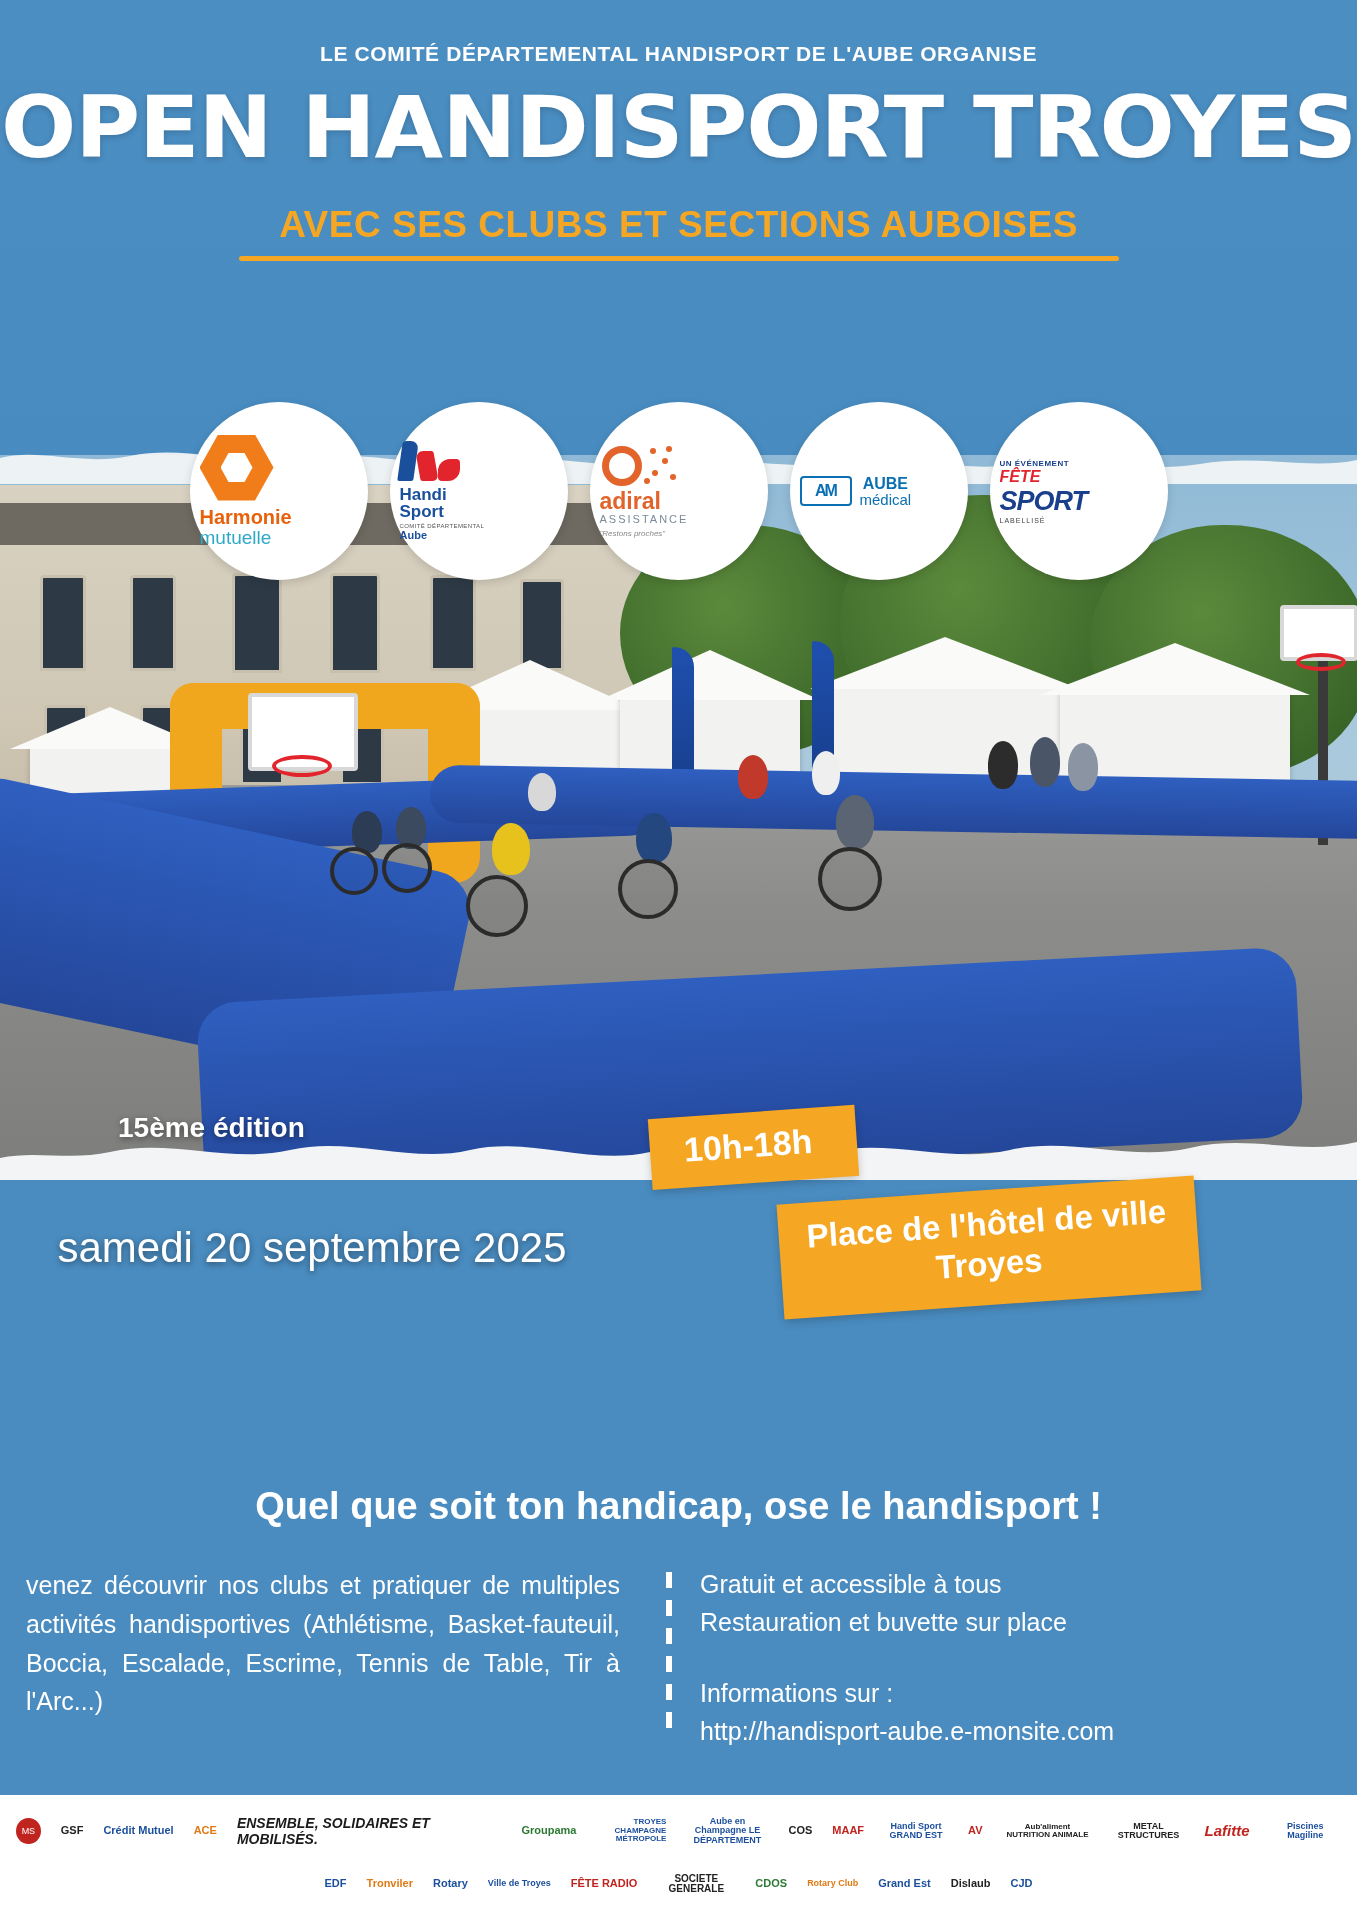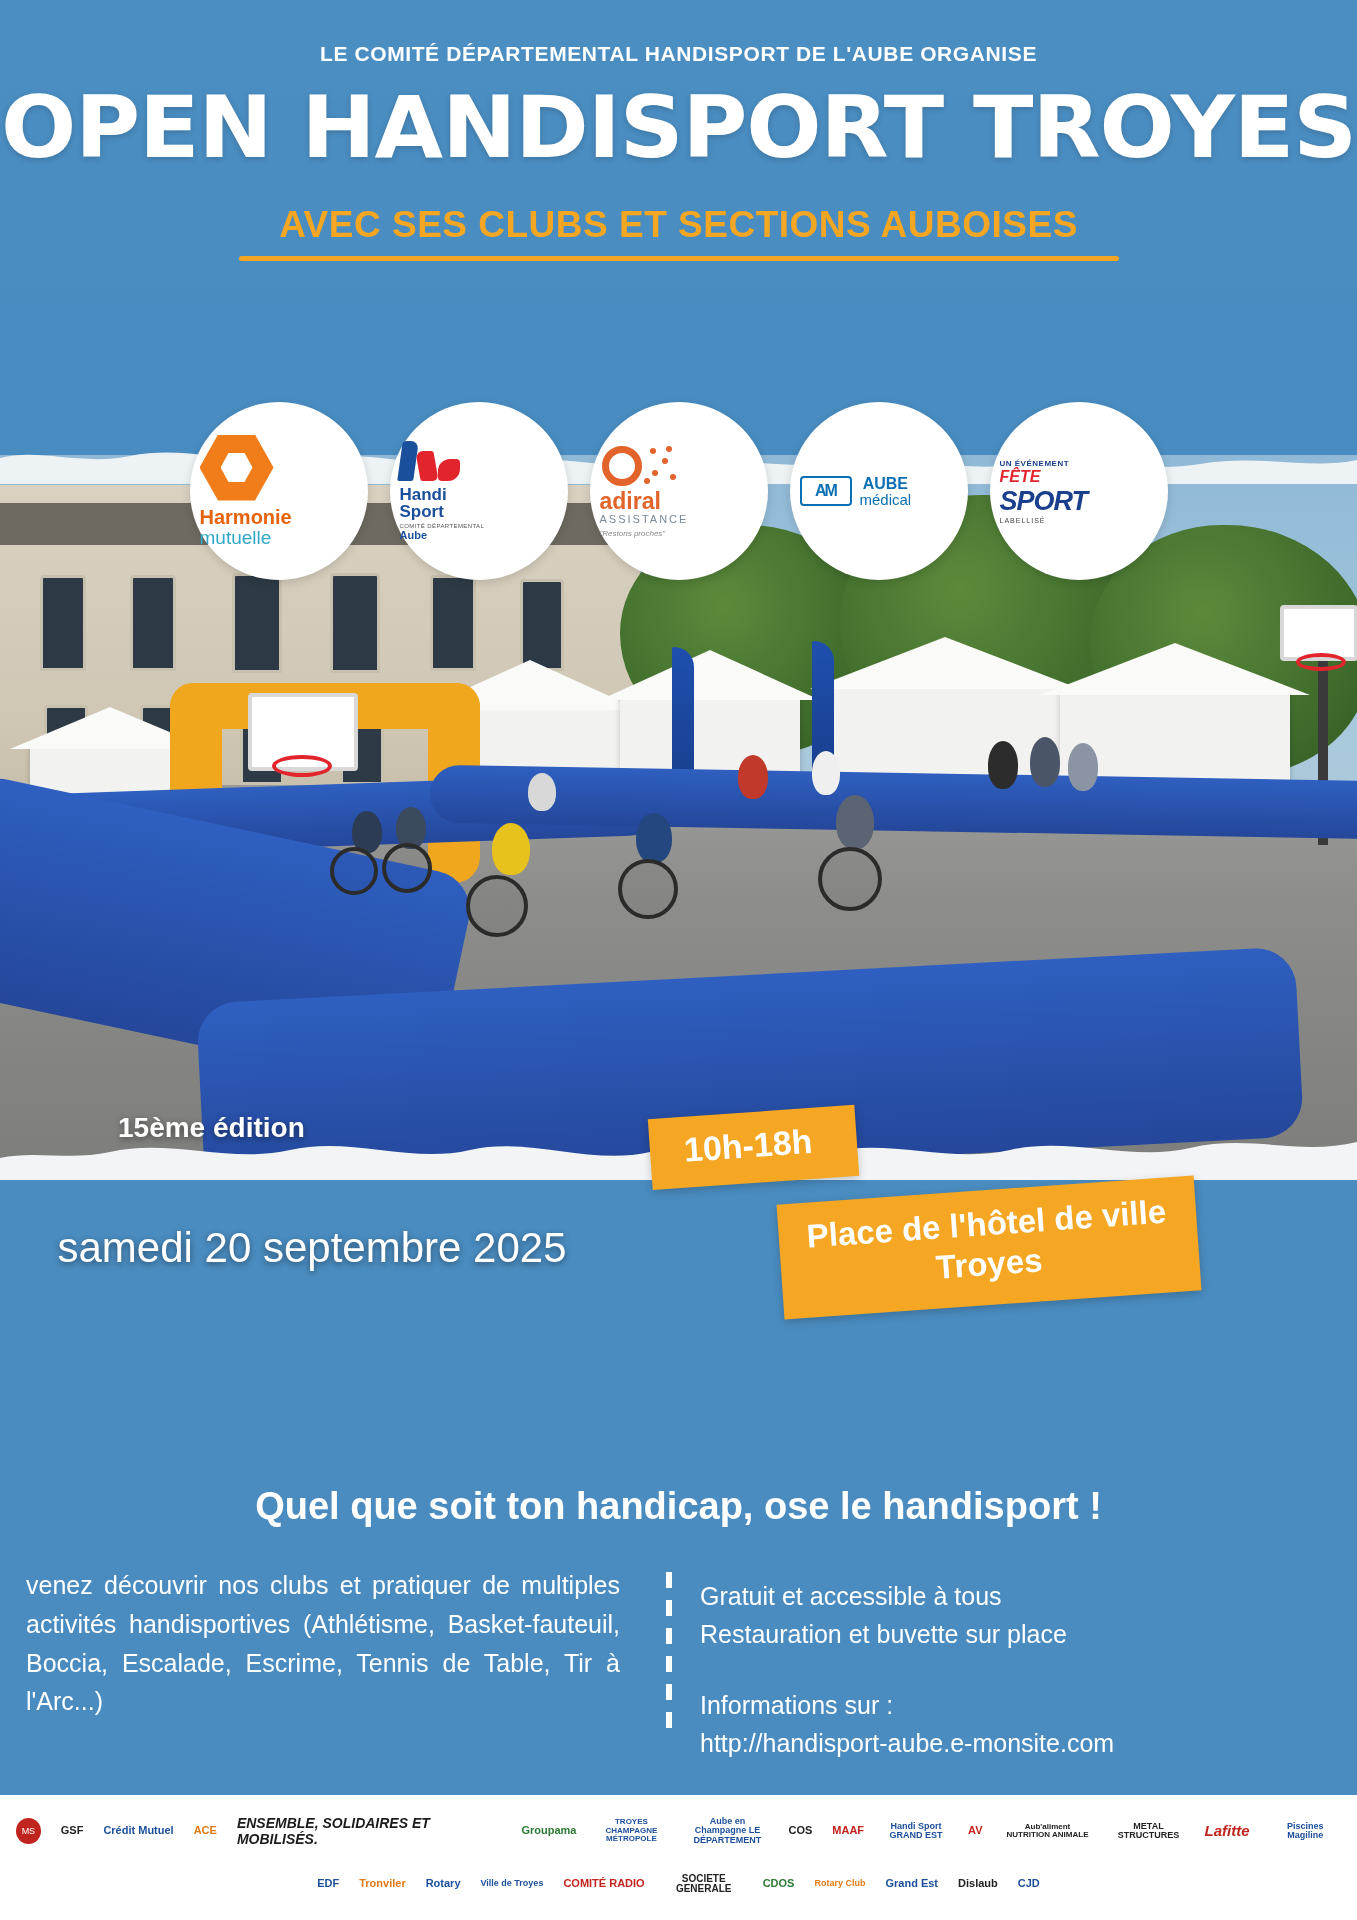--- a/index.html
+++ b/index.html
@@ -235,21 +235,21 @@
     font-size: 38px;
     font-weight: bold;
   }
   .cols {
     display: flex;
     margin-top: 38px;
     padding: 0 26px;
     position: relative;
   }
   .col-left { width: 620px; padding-right: 26px; }
-  .col-right { width: 660px; padding-left: 54px; margin-top: 12px; }
+  .col-right { width: 660px; padding-left: 54px; }
   .col-left p {
     color: #ffffff;
     font-size: 25px;
     line-height: 1.55;
     text-align: justify;
   }
   .col-right p {
     color: #ffffff;
     font-size: 25px;
     line-height: 1.5;
@@ -471,37 +471,37 @@
   </div>
 
   <div class="footer">
     <div class="sp-row">
       <span class="sp-circle">MS</span>
       <span class="sp dark">GSF</span>
       <span class="sp blue">Crédit Mutuel</span>
       <span class="sp orange">ACE</span>
       <span class="sp-band">ENSEMBLE, SOLIDAIRES ET MOBILISÉS.</span>
       <span class="sp green">Groupama</span>
-      <span class="sp blue" style="font-size:8px;max-width:70px;white-space:normal;">TROYES CHAMPAGNE MÉTROPOLE</span>
+      <span class="sp blue" style="font-size:8px;max-width:70px;white-space:normal;text-align:right;">TROYES CHAMPAGNE MÉTROPOLE</span>
       <span class="sp blue" style="font-size:9px;max-width:82px;white-space:normal;">Aube en Champagne LE DÉPARTEMENT</span>
       <span class="sp dark">COS</span>
       <span class="sp red">MAAF</span>
       <span class="sp blue" style="font-size:9px;max-width:64px;white-space:normal;">Handi Sport GRAND EST</span>
       <span class="sp red">AV</span>
       <span class="sp dark" style="font-size:8px;max-width:90px;white-space:normal;">Aub'aliment NUTRITION ANIMALE</span>
       <span class="sp dark" style="font-size:9px;max-width:72px;white-space:normal;">METAL STRUCTURES</span>
       <span class="sp red" style="font-style:italic;font-size:15px;">Lafitte</span>
       <span class="sp blue" style="font-size:9px;max-width:78px;white-space:normal;">Piscines Magiline</span>
     </div>
     <div class="sp-row" style="height:50px;">
       <span class="sp blue">EDF</span>
       <span class="sp orange">Tronviler</span>
       <span class="sp blue">Rotary</span>
       <span class="sp blue" style="font-size:9px;max-width:70px;white-space:normal;">Ville de Troyes</span>
-      <span class="sp red">COMITÉ RADIO</span>
+      <span class="sp red">FÊTE RADIO</span>
       <span class="sp dark" style="font-size:10px;max-width:78px;white-space:normal;">SOCIETE GENERALE</span>
       <span class="sp green">CDOS</span>
       <span class="sp orange" style="font-size:9px;max-width:70px;white-space:normal;">Rotary Club</span>
       <span class="sp blue">Grand Est</span>
       <span class="sp dark">Dislaub</span>
       <span class="sp blue">CJD</span>
     </div>
   </div>
 
 </div>

